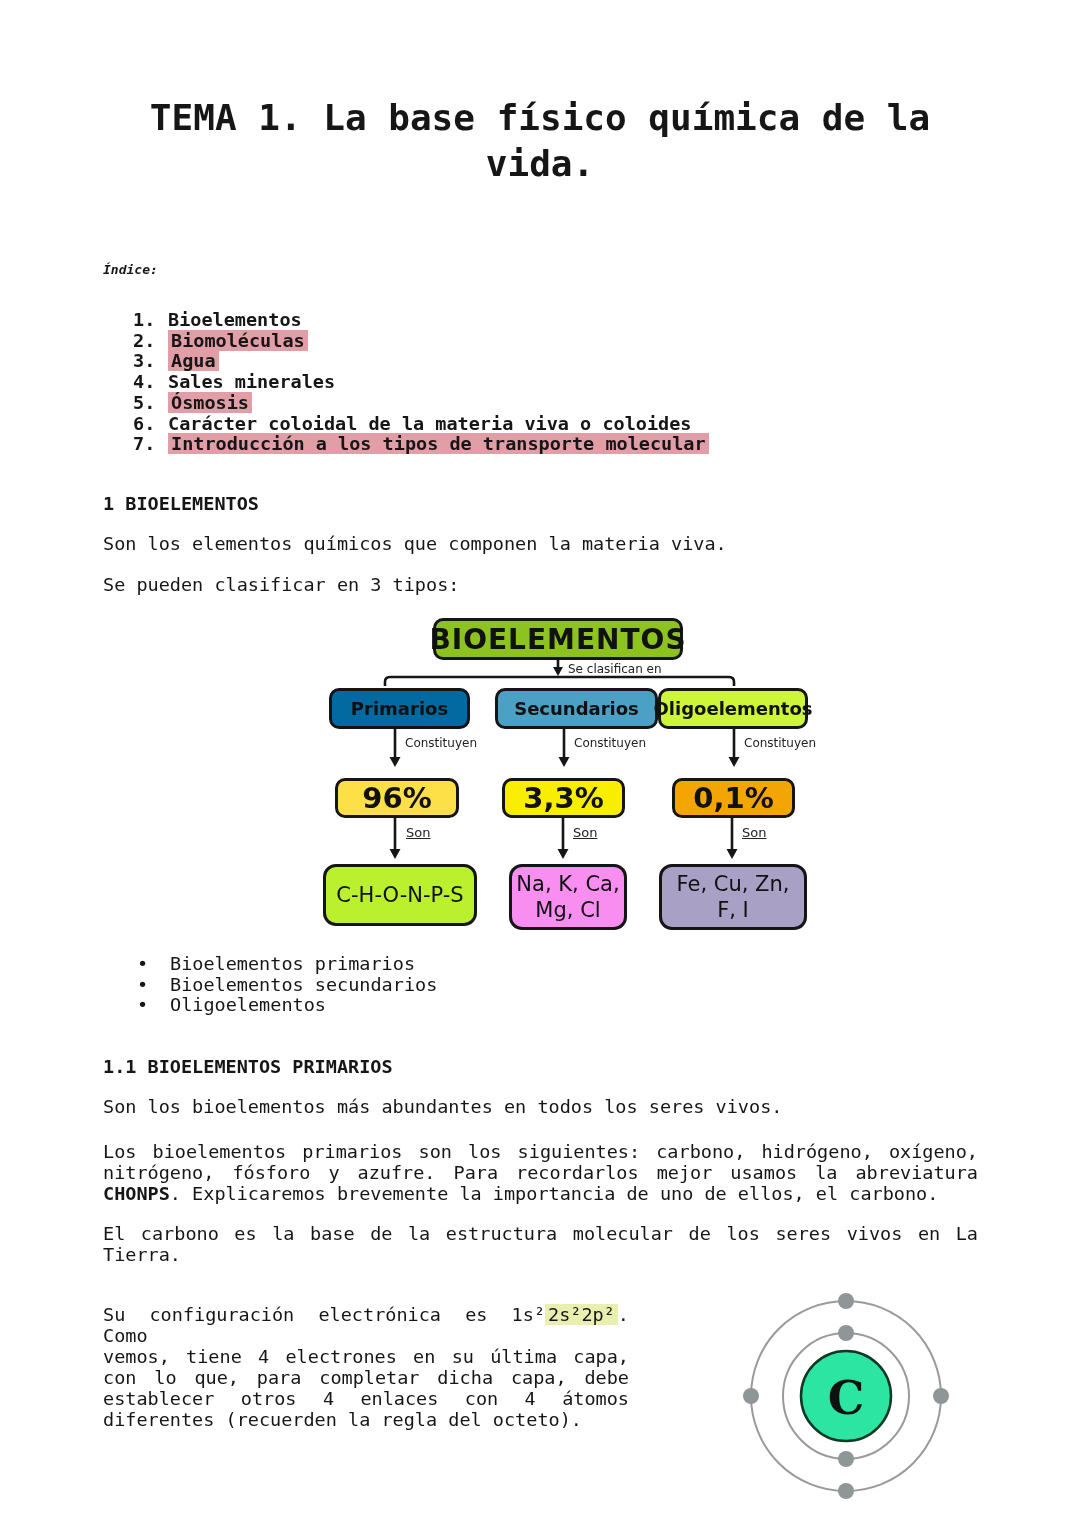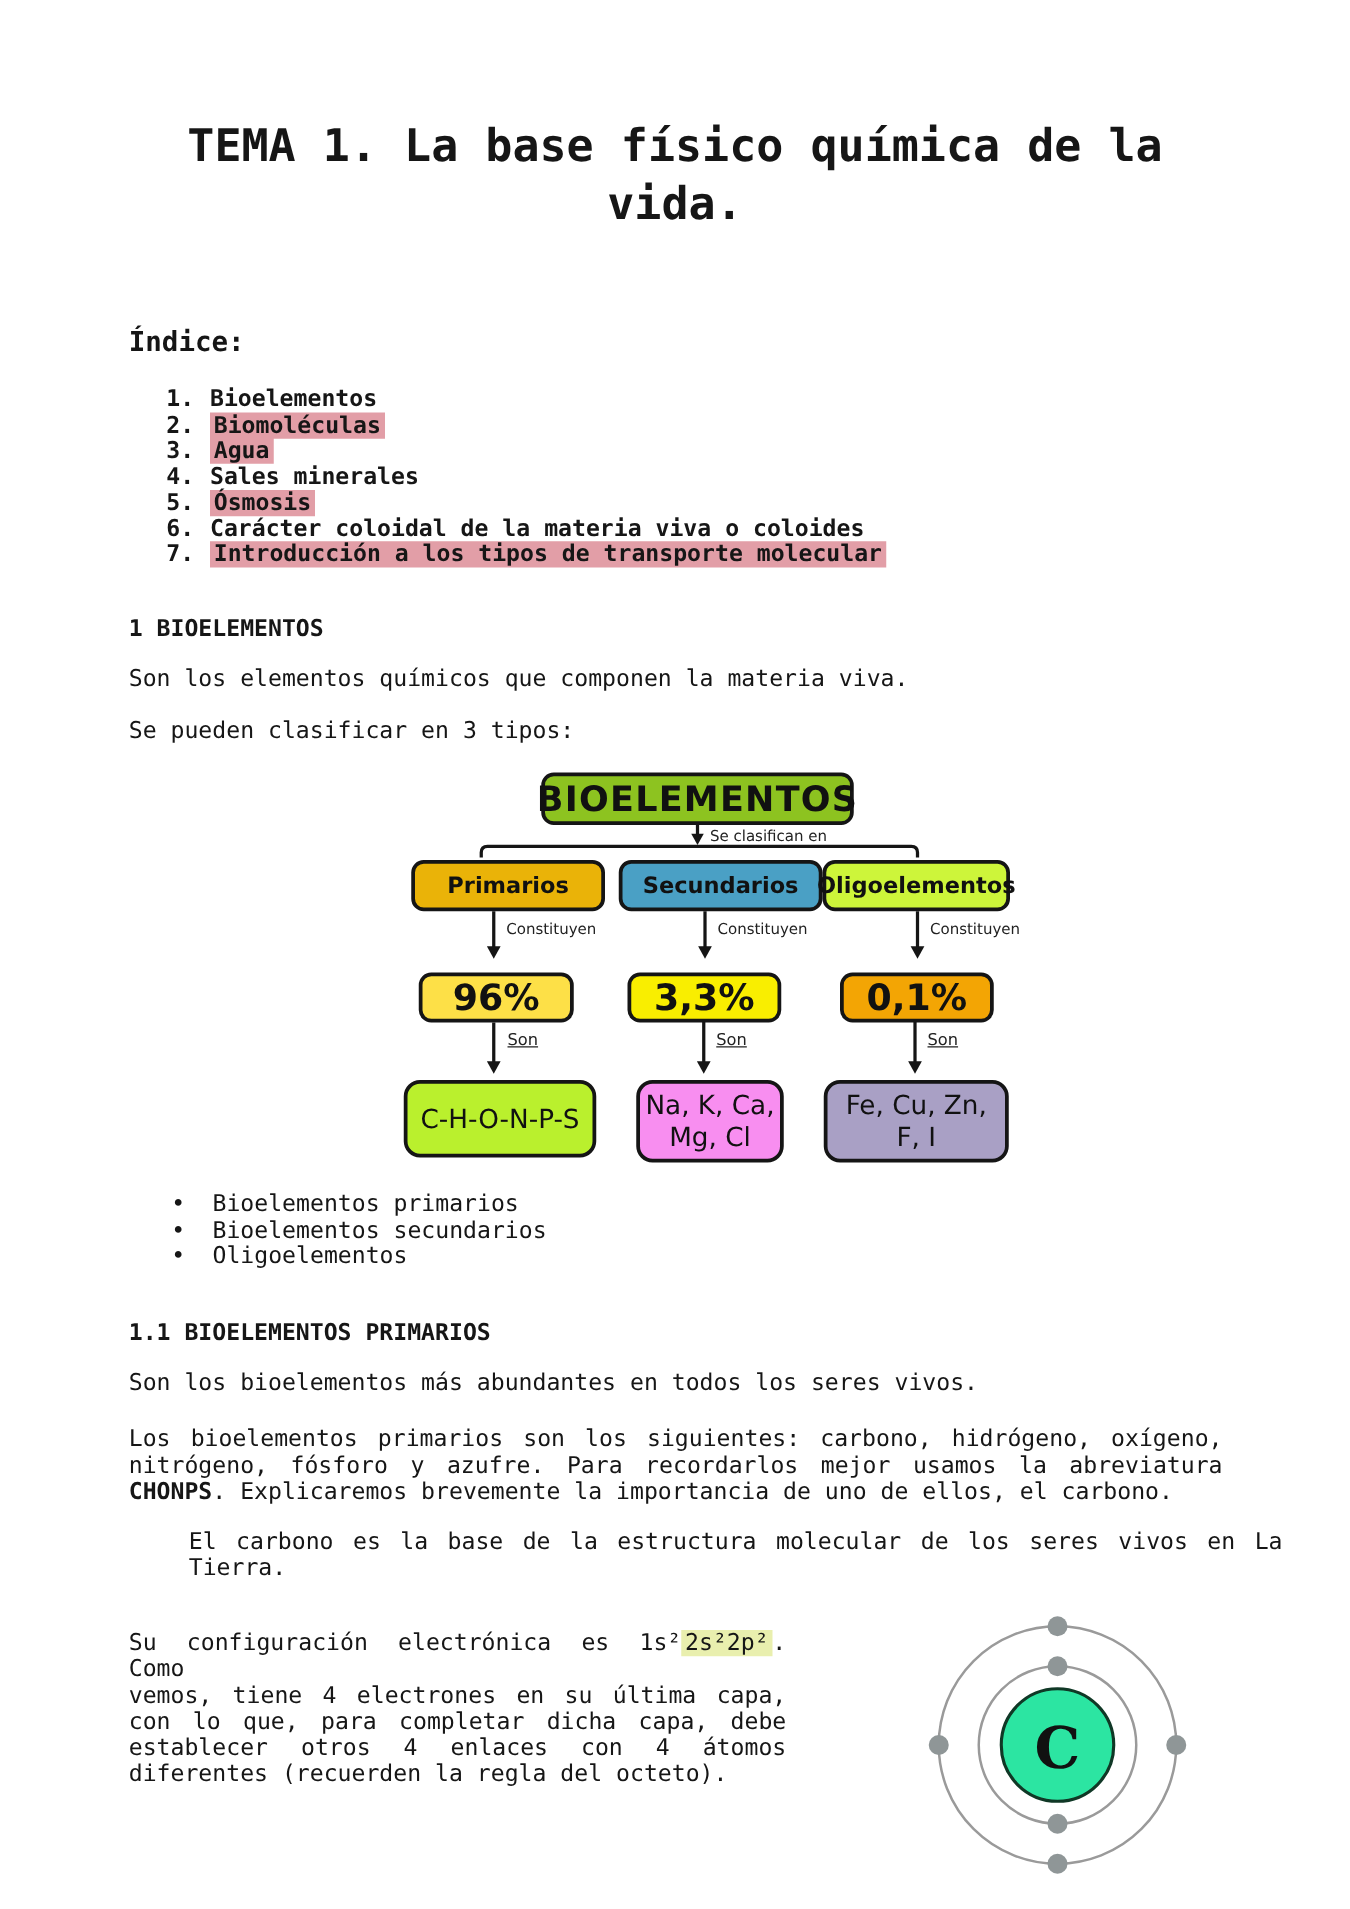--- a/index.html
+++ b/index.html
@@ -6,21 +6,21 @@
   .page{
     position:relative;width:1080px;height:1527px;background:#ffffff;
     font-family:"DejaVu Sans Mono","Liberation Mono",monospace;
     color:#161616;overflow:hidden;
   }
   .abs{position:absolute;}
   .doc-title{
     left:110px;top:95px;width:860px;text-align:center;
     font-size:36px;font-weight:bold;line-height:46px;letter-spacing:0;
   }
-  .indice{left:103px;top:262px;font-size:22px;font-weight:bold;}
+  .indice{left:103px;top:262px;font-size:13px;font-weight:bold;font-style:italic;}
   .idx-list{left:133px;top:310px;}
   .idx-row{line-height:20.7px;font-size:18.5px;font-weight:bold;white-space:nowrap;}
   .idx-num{display:inline-block;width:35px;}
   .hl{padding:0 3px;}
   .h-sec{left:103px;font-size:18.5px;font-weight:bold;}
   .body-p{left:103px;font-size:18.5px;line-height:21px;white-space:nowrap;}
   .jpar{left:103px;font-size:18.5px;line-height:21px;}
   .jl{text-align:justify;text-align-last:justify;}
   .bul-list{left:137px;top:954px;}
   .bul-row{line-height:20.7px;font-size:18.5px;white-space:nowrap;}
@@ -88,21 +88,21 @@
         <path d="M74.5,241 L85.5,241 L80,251 Z"></path>
         <path d="M242.5,241 L253.5,241 L248,251 Z"></path>
         <path d="M411.5,241 L422.5,241 L417,251 Z"></path>
       </g>
     </svg>
 
     <div class="dbox dbox-root" style="background-color: rgb(141, 195, 32);">BIOELEMENTOS</div>
 
     <div class="dlabel" style="left:253px;top:54px;">Se clasifican en</div>
 
-    <div class="dbox dbox-name" style="left: 14px; width: 155px; background-color: #eab308;">Primarios</div>
+    <div class="dbox dbox-name" style="left: 14px; width: 141px; background-color: #0369a1;">Primarios</div>
     <div class="dbox dbox-name" style="left: 180px; width: 163px; background-color: rgb(74, 160, 197);">Secundarios</div>
     <div class="dbox dbox-name" style="left: 343px; width: 150px; background-color: rgb(205, 245, 58);">Oligoelementos</div>
 
     <div class="dlabel" style="left:90px;top:128px;">Constituyen</div>
     <div class="dlabel" style="left:259px;top:128px;">Constituyen</div>
     <div class="dlabel" style="left:429px;top:128px;">Constituyen</div>
 
     <div class="dbox dbox-pct" style="left: 20px; width: 124px; background-color: #fde047;">96%</div>
     <div class="dbox dbox-pct" style="left: 187px; width: 123px; background-color: rgb(249, 238, 0);">3,3%</div>
     <div class="dbox dbox-pct" style="left: 357px; width: 123px; background-color: rgb(243, 165, 4);">0,1%</div>
@@ -133,21 +133,21 @@
 
   <div class="abs h-sec" style="top:1056px;">1.1 BIOELEMENTOS PRIMARIOS</div>
   <div class="abs body-p" style="top:1096px;">Son los bioelementos más abundantes en todos los seres vivos.</div>
 
   <div class="abs jpar" style="top:1141px;width:875px;">
     <div class="jl">Los bioelementos primarios son los siguientes: carbono, hidrógeno, oxígeno,</div>
     <div class="jl">nitrógeno, fósforo y azufre. Para recordarlos mejor usamos la abreviatura</div>
     <div><span class="bold">CHONPS</span><span>. Explicaremos brevemente la importancia de uno de ellos, el carbono.</span></div>
   </div>
 
-  <div class="abs jpar" style="top:1223px;width:875px;margin-left:48px;">
+  <div class="abs jpar" style="top:1223px;width:875px;">
     <div class="jl">El carbono es la base de la estructura molecular de los seres vivos en La</div>
     <div>Tierra.</div>
   </div>
 
   <div class="abs jpar" style="top:1304px;width:526px;">
     <div class="jl"><span>Su configuración electrónica es 1s²</span><span class="hl" style="background-color: rgb(233, 239, 174);">2s²2p²</span><span>. Como</span></div>
     <div class="jl">vemos, tiene 4 electrones en su última capa,</div>
     <div class="jl">con lo que, para completar dicha capa, debe</div>
     <div class="jl">establecer otros 4 enlaces con 4 átomos</div>
     <div>diferentes (recuerden la regla del octeto).</div>

